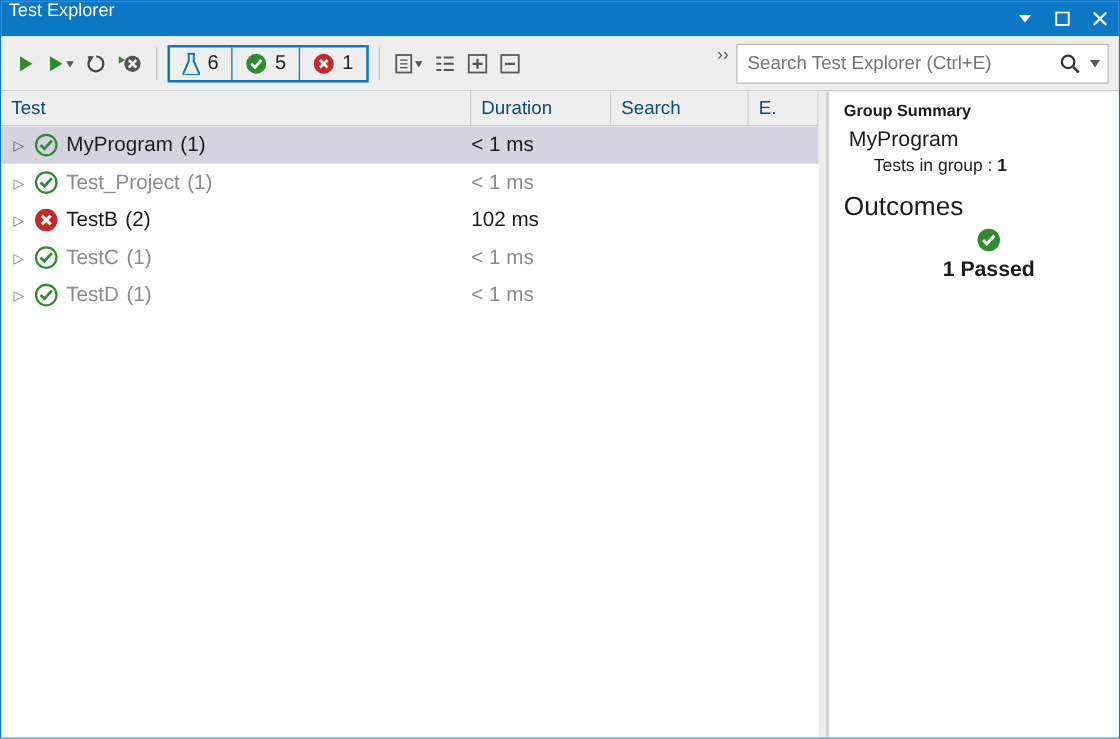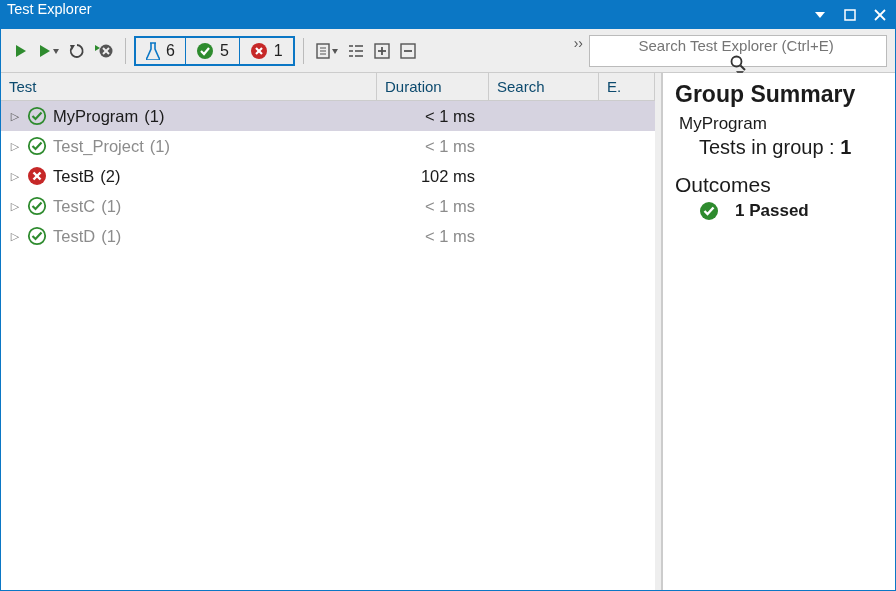--- a/index.html
+++ b/index.html
@@ -11,55 +11,55 @@
   .titlebar .win-btn { width:18px; height:18px; display:flex; align-items:center; justify-content:center; cursor:default; }
   .toolbar { height:44px; background:#eee; display:flex; align-items:center; padding:4px 8px; gap:2px; border-bottom:1px solid #ccc; }
   .tb-btn { height:28px; min-width:24px; display:flex; align-items:center; justify-content:center; padding:0 3px; cursor:default; }
   .tb-sep { width:1px; height:26px; background:#bbb; margin:0 6px; }
   .counter-group { display:flex; border:2px solid #0b77c5; height:30px; }
   .counter { display:flex; align-items:center; gap:6px; padding:0 10px; border-right:1px solid #0b77c5; }
   .counter:last-child { border-right:none; }
   .counter span.num { font-size:16px; color:#222; }
   .spacer { flex:1; }
   .overflow { color:#555; font-size:14px; padding:0 4px; cursor:default; align-self:flex-start; margin-top:2px;}
-  .search { display:flex; align-items:center; border:1px solid #bbb; background:#fff; height:32px; width:298px; padding:0 6px;flex-direction:column; }
+  .search { display:flex; align-items:center; border:1px solid #bbb; background:#fff; height:32px; width:298px; padding:0 6px; }
   .search input { border:none; outline:none; flex:1; font-size:15px; color:#444; background:transparent; }
   .search .mag { color:#555; padding:0 4px;}
   .search .dd { color:#555; padding-left:4px;}
   .body { flex:1; display:flex; overflow:hidden; }
   .left { flex:1; display:flex; flex-direction:column; background:#fff; }
   .colhead { display:flex; height:28px; border-bottom:1px solid #ccc; font-size:15px; color:#0c4a6e; background:#eee;}
   .colhead .col { border-right:1px solid #ccc; padding:4px 8px; display:flex; align-items:center;}
   .col-test { width:376px; }
   .col-dur { width:112px; }
   .col-traits { width:110px; }
   .col-err { flex:1; }
   .rows { flex:1; overflow:auto; }
   .row { display:flex; height:30px; align-items:center; font-size:16.5px;}
   .row.selected { background:#d6d3e0; }
   .row .cell-test { width:376px; display:flex; align-items:center; gap:6px; padding-left:8px;}
-  .row .cell-dur { width:112px; text-align:right; padding-right:14px;}
+  .row .cell-dur { width:112px; padding-right:14px;}
   .row .cell-traits { width:110px; }
   .row .cell-err { flex:1; }
   .expander { color:#777; font-size:11px; width:12px; display:inline-flex; justify-content:center;}
   .row.selected .expander { color:#555; }
   .test-name { color:#1b1b1b; }
   .test-name.dim { color:#8c8c8c;text-align:right; }
   .count.dim { color:#8c8c8c; }
   .count { color:#1b1b1b; }
   .dur-dim { color:#8c8c8c; }
   .dur-strong { color:#1b1b1b; }
   .splitter { width:6px; background:#eee; cursor:col-resize;}
   .right { width:234px; border-left:2px solid #ccc; background:#fff; padding:8px 12px; }
-  .right h2 { margin:0 0 6px 0; font-size:23px; font-weight:600; }
+  .right h2 { margin:0 0 6px 0; font-size:13px; font-weight:600; }
   .right .group-name { font-size:17px; margin:2px 0 2px 4px;}
-  .right .tests-in { font-size:20px; margin:0 0 14px 24px;}
+  .right .tests-in { font-size:14px; margin:0 0 14px 24px;}
   .right .tests-in .num { font-weight:600; }
   .right .outcomes-label { font-size:21px; margin-bottom:4px;}
-  .right .outcome-row { display:flex; align-items:center; gap:16px; margin-left:24px; font-size:17px;}
+  .right .outcome-row { display:flex; align-items:center; gap:4px; margin-left:24px; font-size:17px;flex-direction:column;}
   .right .outcome-row .txt { font-weight:600; }
   
   svg { display:block; }
 </style>
 </head>
 <body>
 
 <div class="window">
 
   <div class="titlebar">

